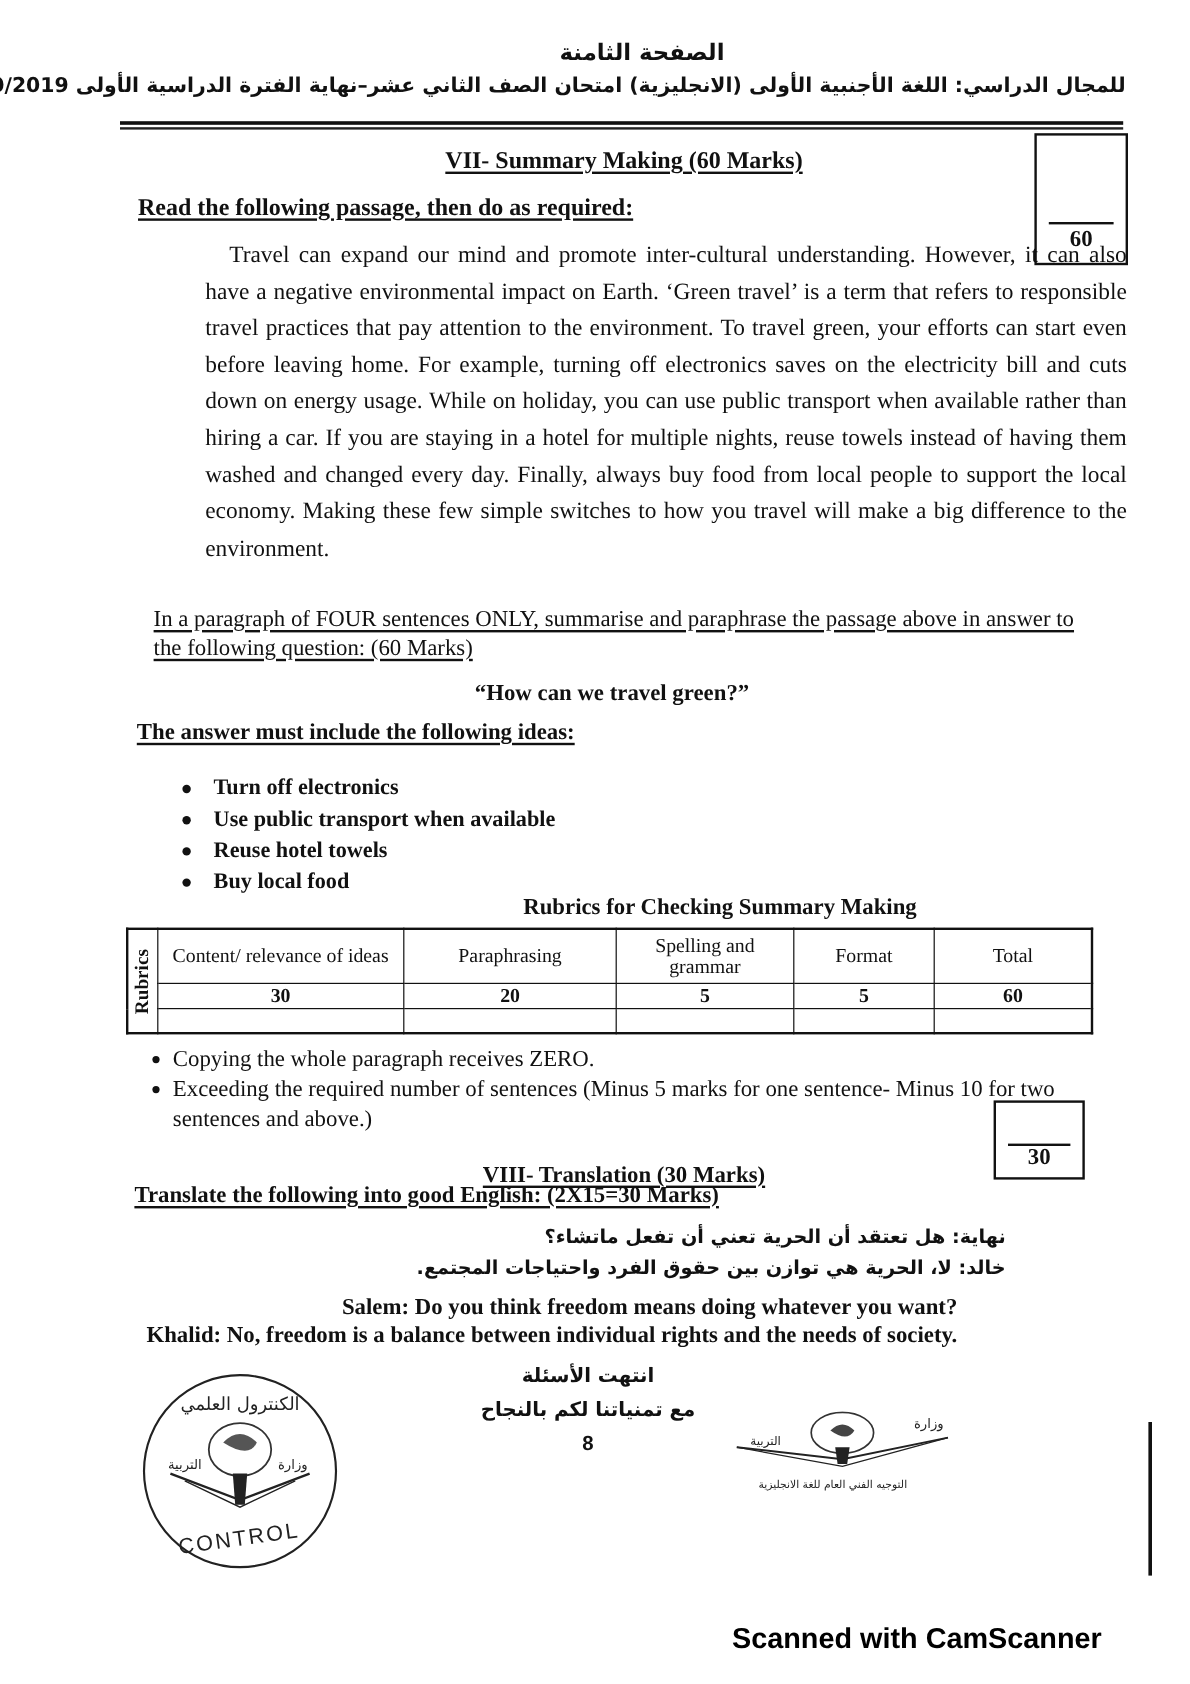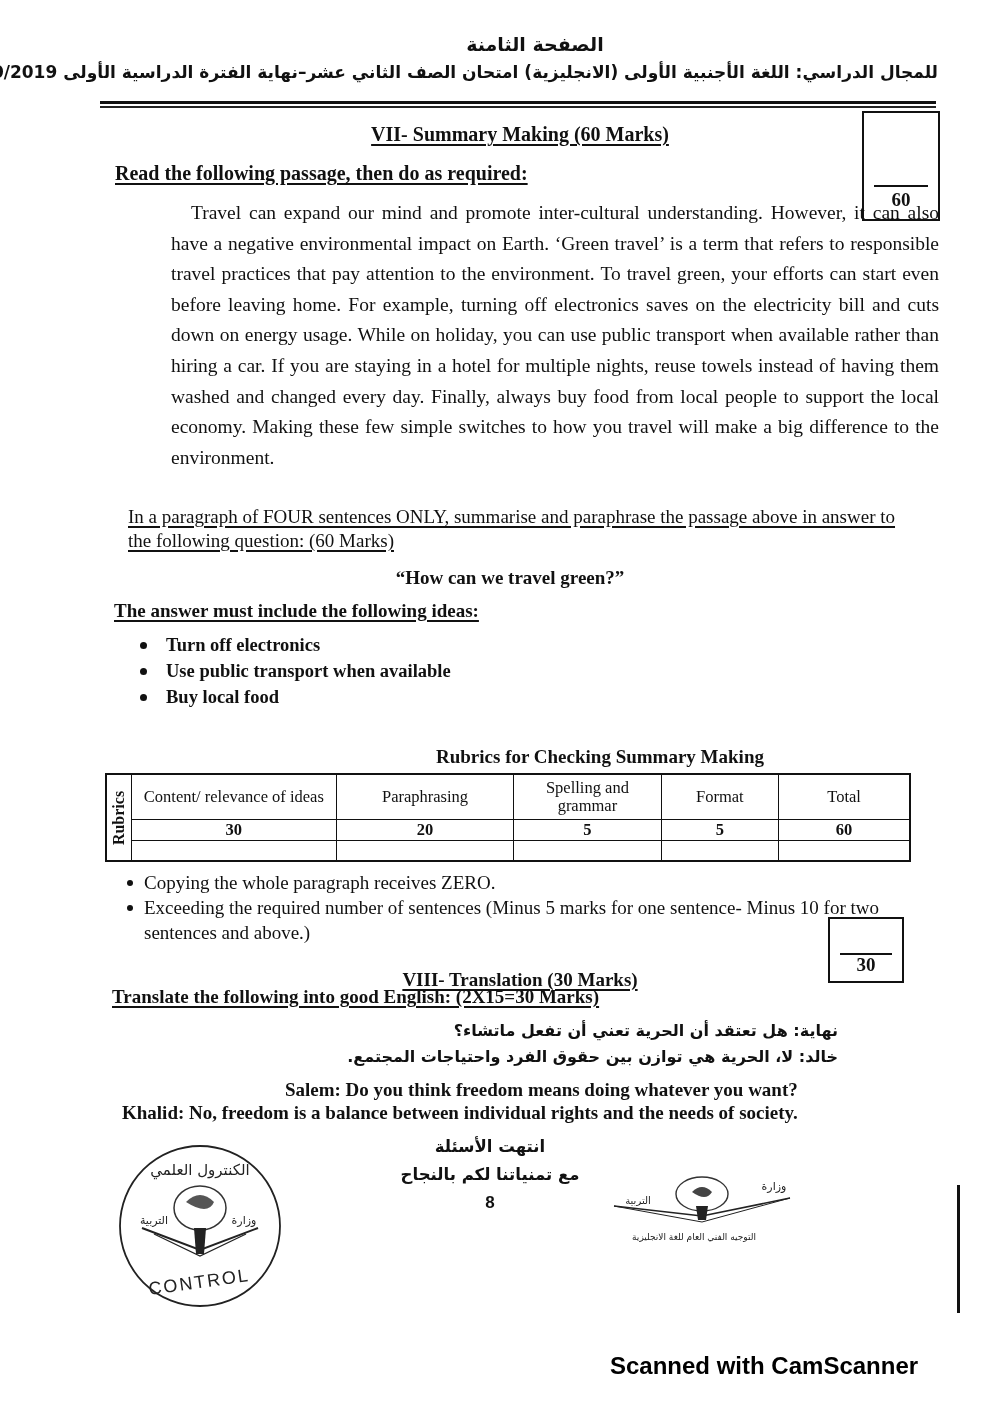--- a/index.html
+++ b/index.html
@@ -36,21 +36,21 @@
     #read-instr { left: 115px; top: 162px; }
 
     #passage {
       left: 123px; top: 198px; width: 768px; font-size: 19.5px; line-height: 30.6px;
       text-align: justify; text-indent: 20px; margin-left: 48px;
     }
     #task { left: 128px; top: 505px; width: 770px; font-size: 19px; line-height: 24px; font-weight: normal; }
     #question { left: 100px; width: 820px; top: 567px; text-align: center; font-weight: bold; font-size: 19px; }
     #ideas-title { left: 114px; top: 600px; font-size: 19px; }
 
-    #ideas { left: 140px; top: 632px; margin: 0; padding: 0; list-style: none; font-weight: bold; font-size: 18.5px; }
+    #ideas { left: 140px; top: 632px; margin: 12px; padding: 0; list-style: none; font-weight: bold; font-size: 18.5px; }
     #ideas li { height: 26px; display: flex; align-items: center; }
     .dot { width: 7px; height: 7px; border-radius: 50%; background: #111; display: inline-block; margin-right: 19px; }
 
     #rubric-title { left: 100px; width: 1000px; top: 746px; text-align: center; font-weight: bold; font-size: 19px; }
 
     #rubric-table {
       left: 105px; top: 773px; width: 806px; border-collapse: collapse;
       border: 2px solid #111; font-size: 16.5px;
     }
     #rubric-table td { border: 1.5px solid #111; text-align: center; padding: 0; }
@@ -112,20 +112,24 @@
 <div id="ideas-title" class="abs bold ul">The answer must include the following ideas:</div>
 
 <ul id="ideas" class="abs">
   <li>
       <span class="dot"></span>
       <span>Turn off electronics</span>
     </li>
   <li>
       <span class="dot"></span>
       <span>Use public transport when available</span>
+    </li>
+  <li>
+      <span class="dot"></span>
+      <span>Reuse hotel towels</span>
     </li>
   <li>
       <span class="dot"></span>
       <span>Buy local food</span>
     </li>
 </ul>
 
 <div id="rubric-title" class="abs">Rubrics for Checking Summary Making</div>
 
 <table id="rubric-table" class="abs">

